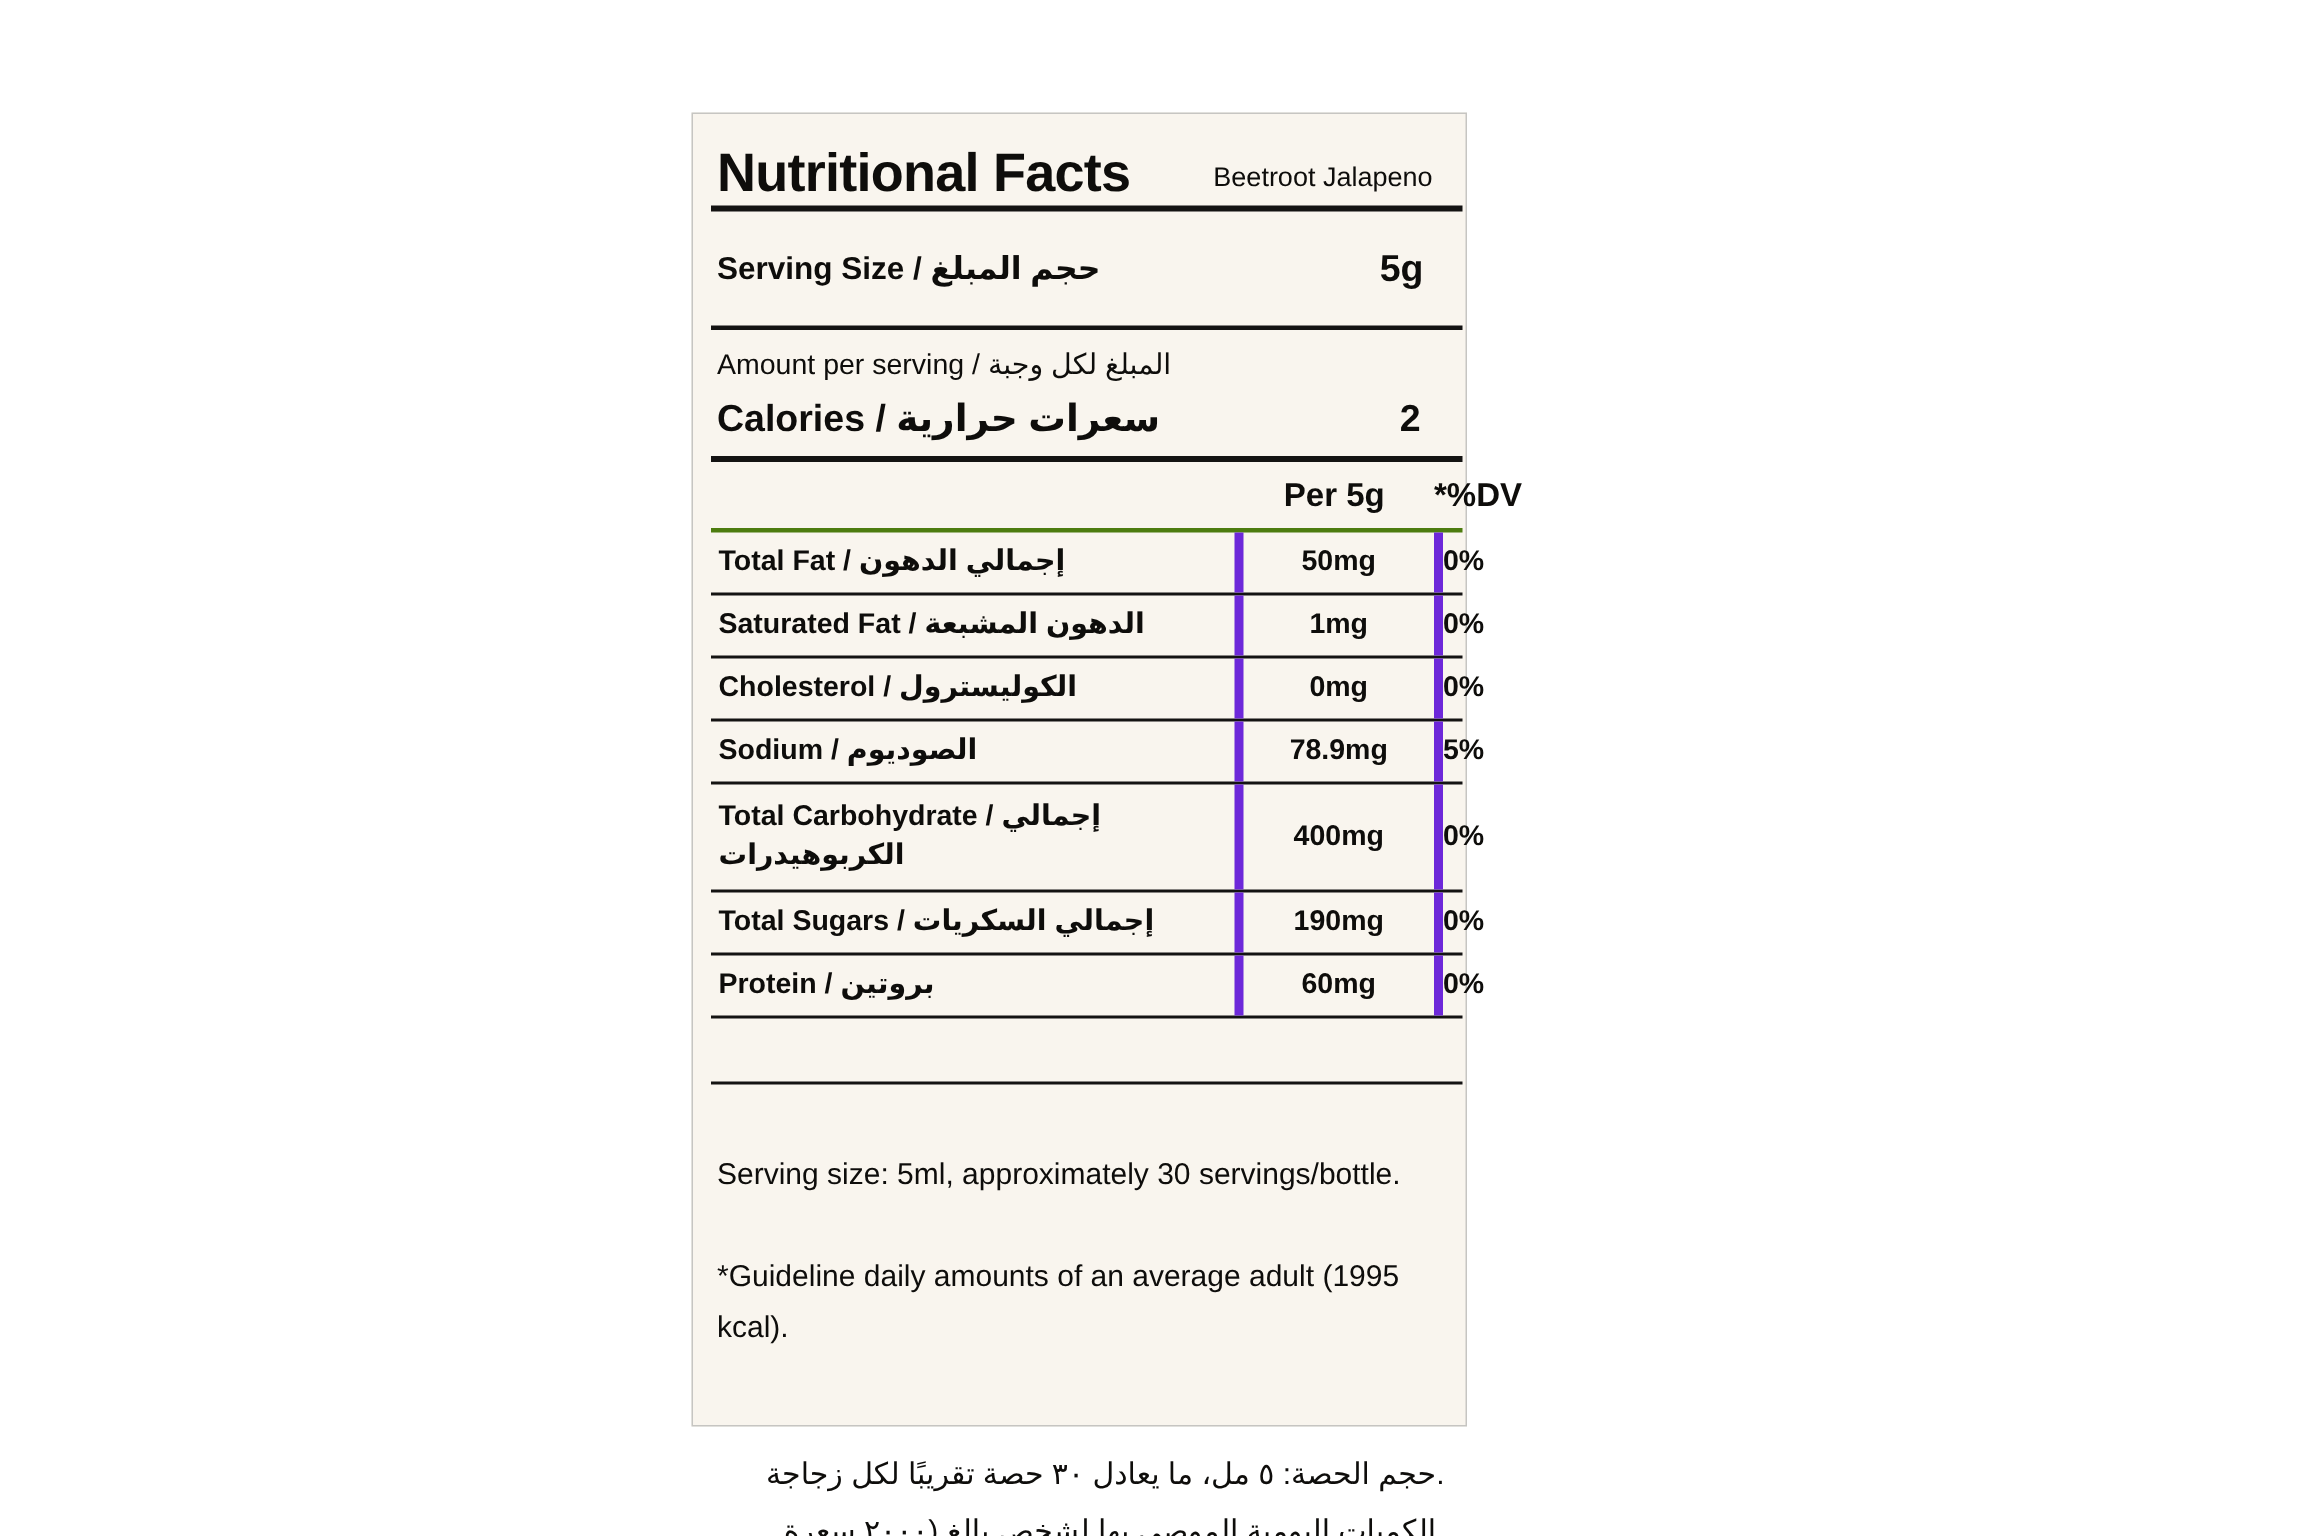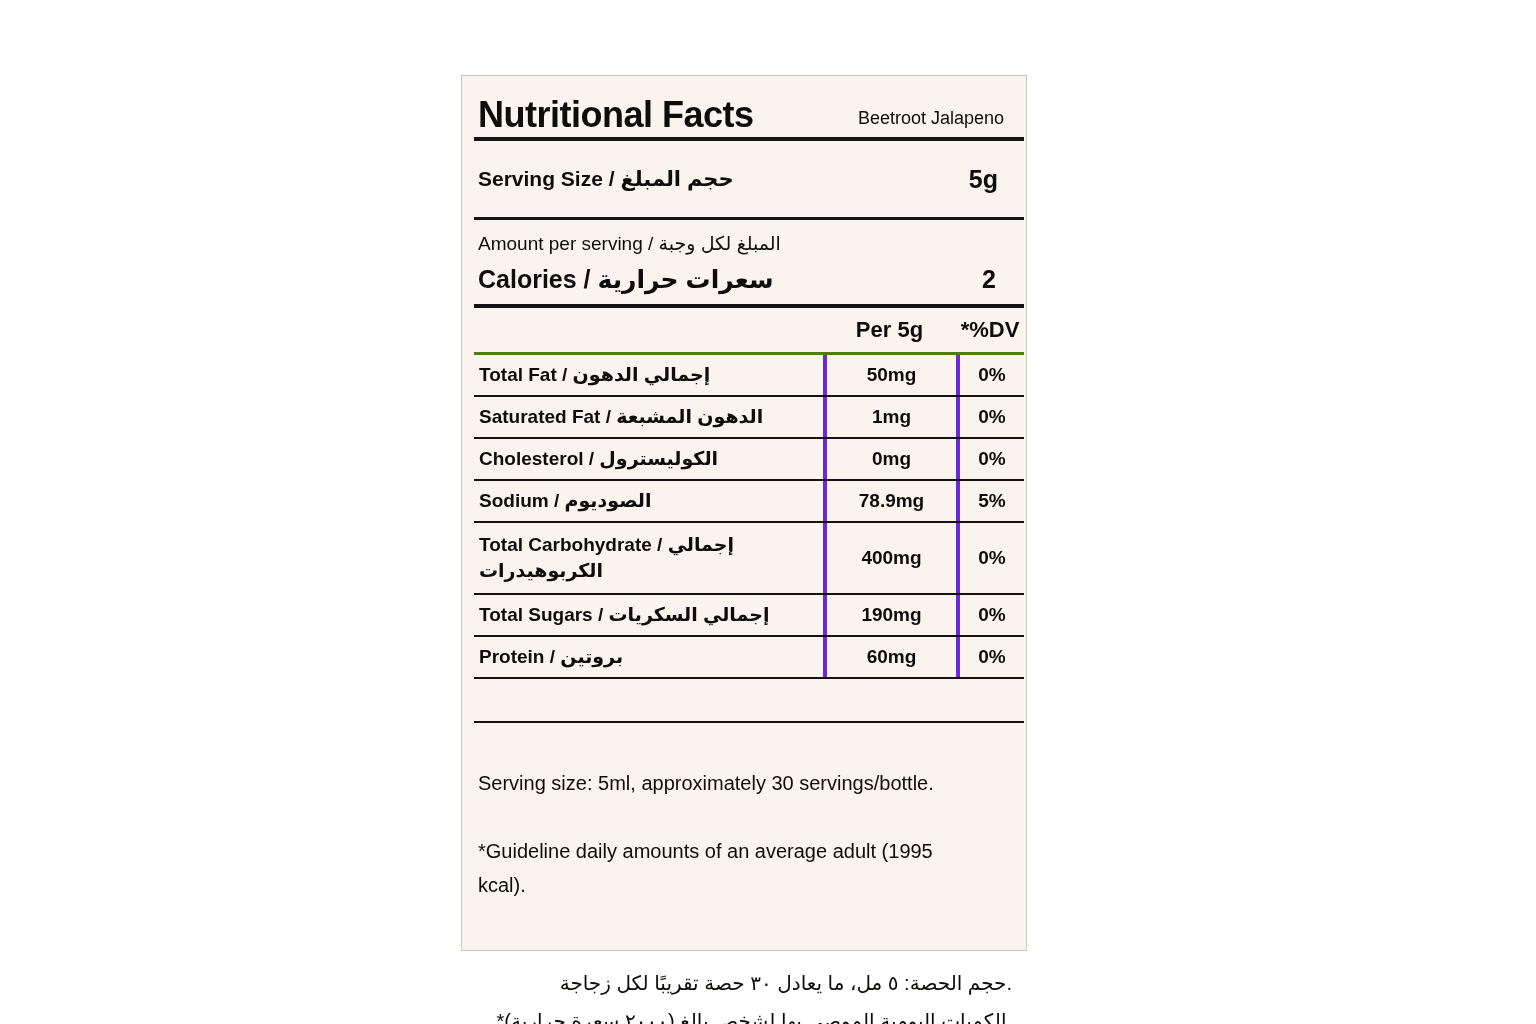--- a/index.html
+++ b/index.html
@@ -6,21 +6,21 @@
     margin:0;padding:0;
     width:1536px;height:1024px;
     background:#ffffff;
     font-family:"Liberation Sans","DejaVu Sans",sans-serif;
     color:#0e0d0b;
     -webkit-font-smoothing:antialiased;
   }
   .stage{position:relative;width:1536px;height:1024px;overflow:hidden;}
   .card{
     position:absolute;left:461px;top:75px;
-    width:566px;height:876px;
+    width:517px;height:876px;
     background:#f9f5ee;
     border:1px solid #c6c5c2;
     box-sizing:border-box;
   }
   
   .rule{background:#141312;margin-left:12px;margin-right:2px;}
   .rule-thick{height:4px;}
   .rule-med{height:3px;}
 
   
@@ -65,21 +65,21 @@
   
   .ntable{margin-left:12px;margin-right:2px;}
   .nrow{
     display:grid;grid-template-columns:349px 133px 1fr;
     min-height:40px;
     border-bottom:2px solid #141312;
   }
   .nrow.tall{min-height:70px;}
   .cell{display:flex;align-items:center;font-size:19px;font-weight:700;}
   .cell.label{padding:3px 8px 3px 5px;line-height:26px;}
-  .cell.val,.cell.dv{justify-content:center;border-left:4px solid #6d28d9;}
+  .cell.val,.cell.dv{justify-content:center;border-left:6px solid #6d28d9;}
 
   
   .spacer-row{height:42px;border-bottom:2px solid #141312;margin-left:12px;margin-right:2px;}
 
   
   .foot-en{
     padding:9px 0 0 16px;
     font-size:20px;font-weight:400;line-height:34px;
     white-space:pre-line;
   }

